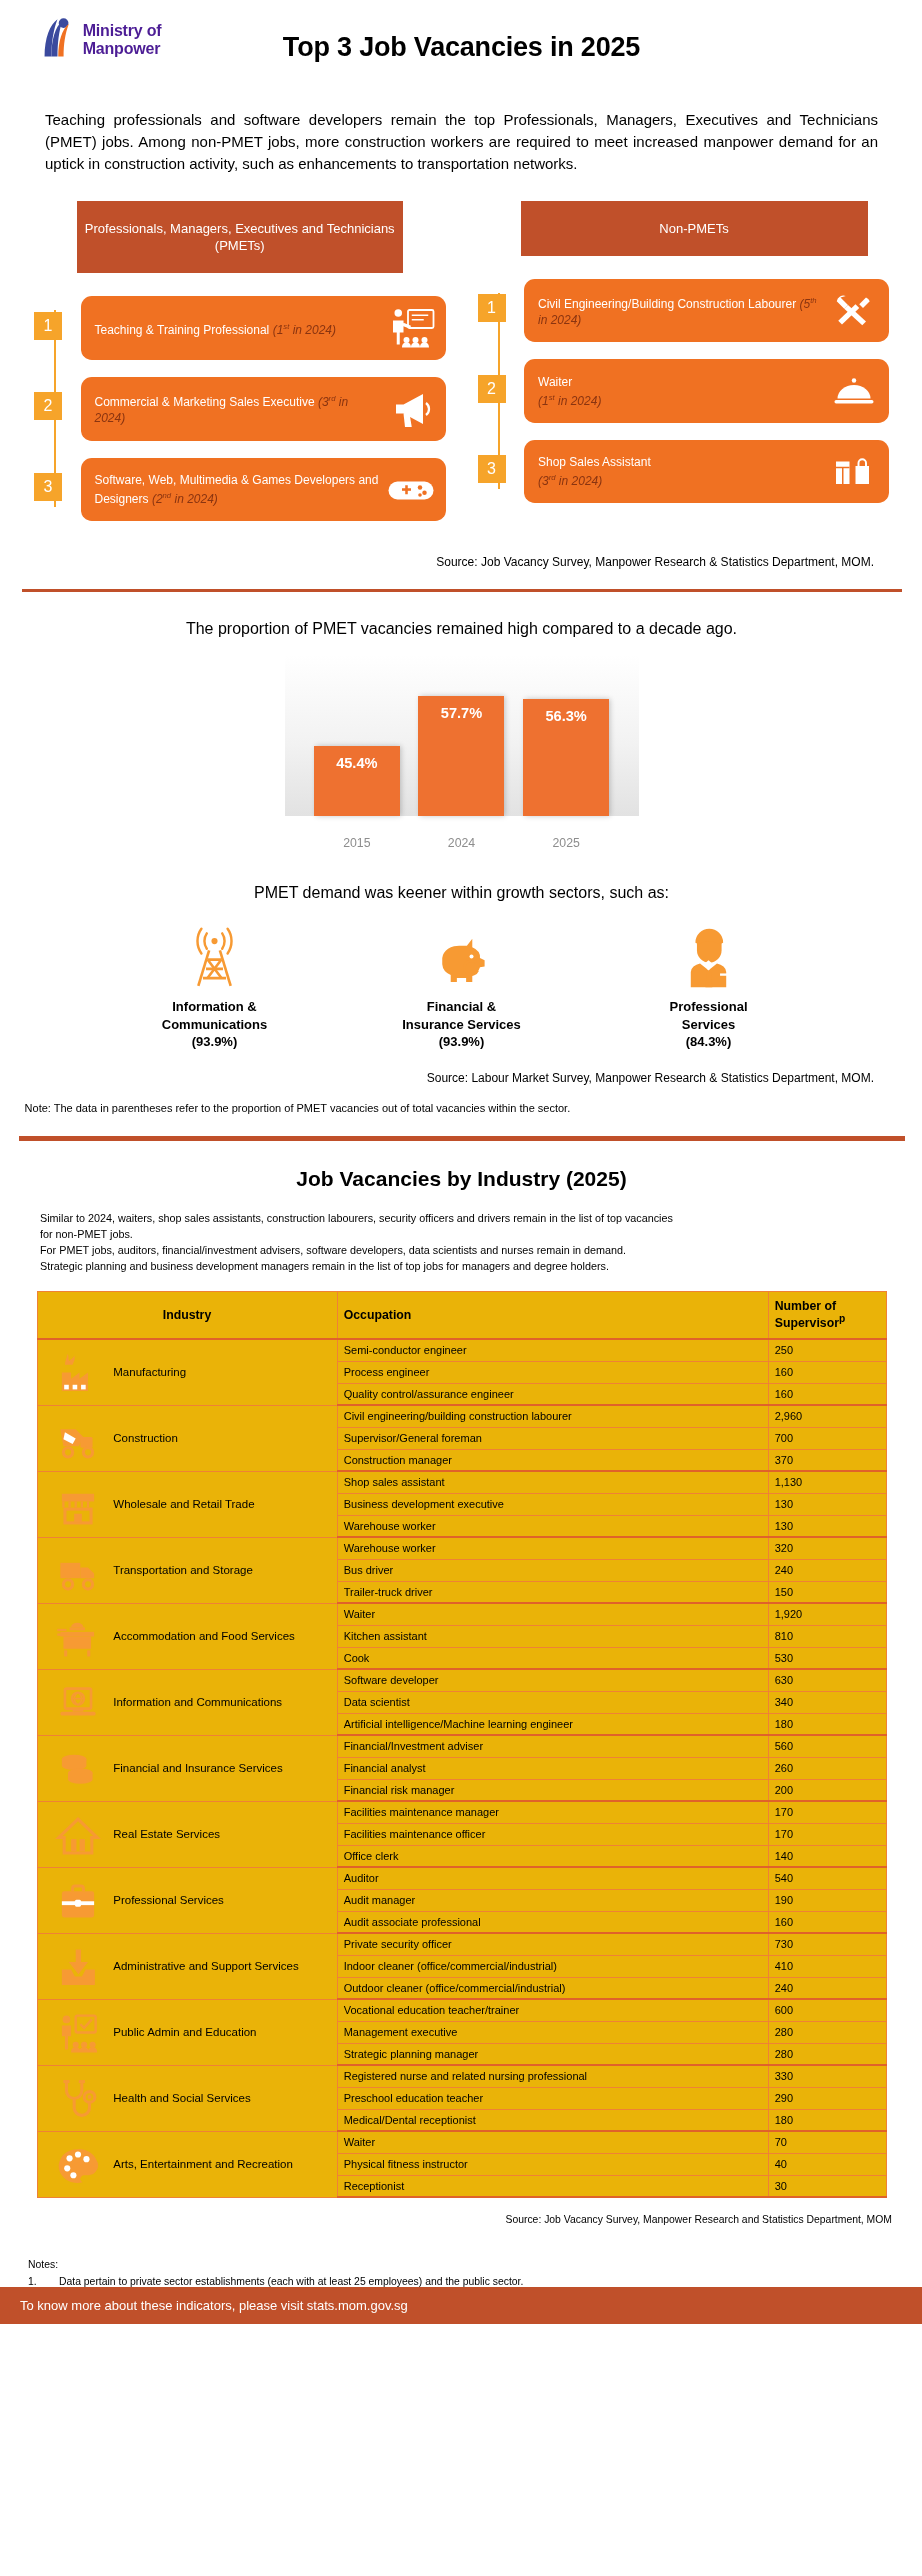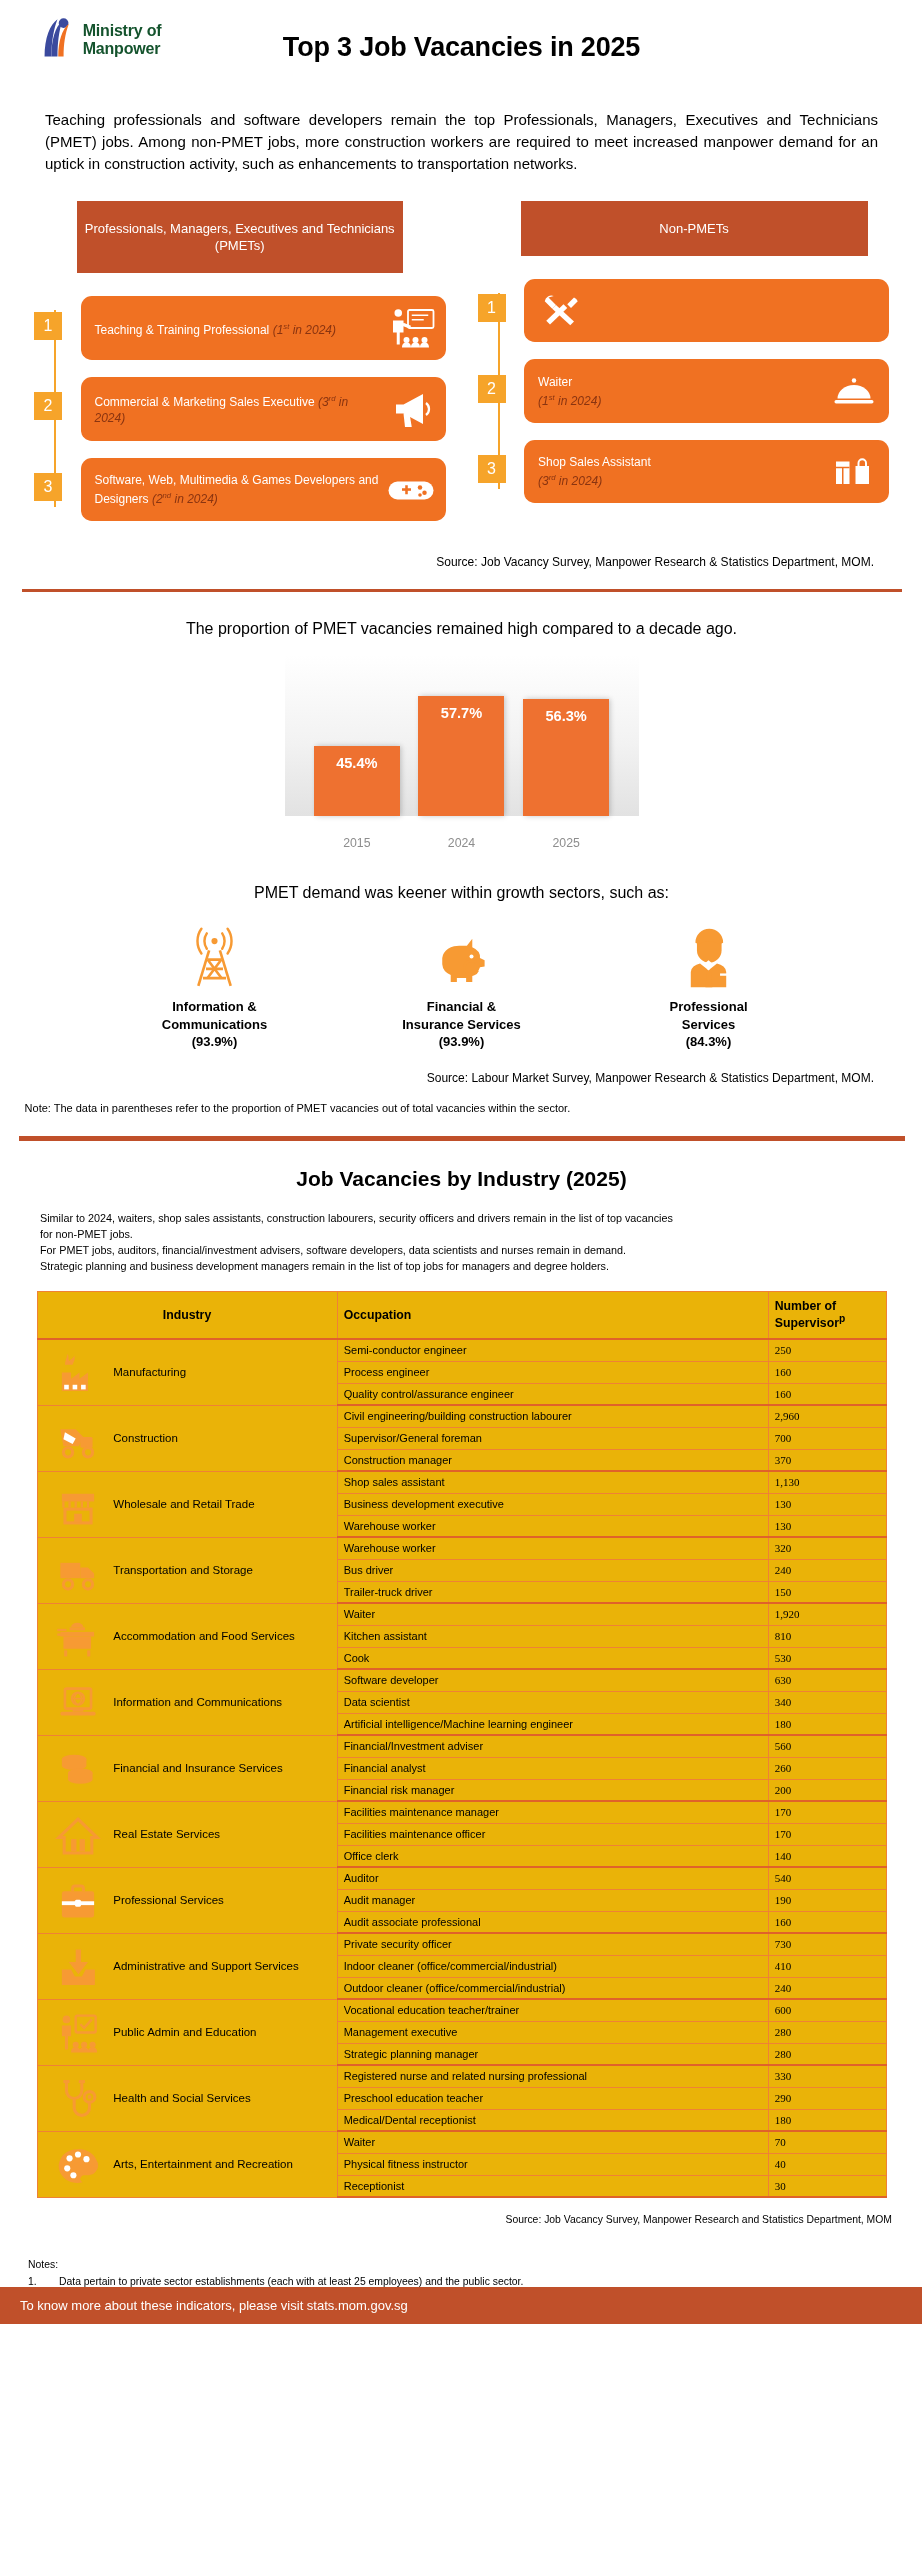--- a/index.html
+++ b/index.html
@@ -10,21 +10,21 @@
     color: #000;
     position: relative;
     overflow: hidden;
   }
   .page { width: 923px; position: relative; }
 
   
   .header { position: relative; height: 92px; }
   .logo { position: absolute; left: 40px; top: 17px; display: flex; align-items: center; gap: 7.7px; }
   .logo-mark { width: 35px; height: 45px; }
-  .logo-text { color: #14532d; font-weight: bold; font-size: 16px; line-height: 17.7px; letter-spacing: -0.2px; }
+  .logo-text { color: #4c1d95; font-weight: bold; font-size: 16px; line-height: 17.7px; letter-spacing: -0.2px; }
   .main-title {
     text-align: center; font-size: 27px; font-weight: bold;
     padding-top: 32px; letter-spacing: -0.2px;
   }
 
   
   .intro {
     margin: 17px 45px 0 45px;
     font-size: 15px; line-height: 22px;
     text-align: justify;
@@ -119,21 +119,21 @@
     font-size: 12.3px; font-weight: bold; padding: 7.7px 6.2px;
   }
   th.c-ind { width: 300px; text-align: center; }
   th.c-occ { width: 431px; text-align: left; }
   th.c-num { width: 118px; text-align: left; }
   td.ind {
     border-right: 2.3px solid #e0622a;
     border-top: 2.3px solid #e0622a;
     border-bottom: 2.3px solid #e0622a;
   }
-  td.num { border-left: 1.5px solid #e0622a; font-family: Liberation Serif, serif; }
+  td.num { border-left: 1.5px solid #e0622a; }
   .indcell { display: flex; align-items: center; gap: 10.8px; padding-left: 10.8px; text-align: right; }
   .indcell .ic { flex: 0 0 48px; height: 43px; }
   .indcell .ic svg { width: 48px; height: 43px; display: block; }
   .indcell .nm { font-size: 11.5px; line-height: 16px; }
   tr.grp-first td.occ, tr.grp-first td.num { border-top: 2.3px solid #e0622a; }
   tr.grp-last  td.occ, tr.grp-last  td.num { border-bottom: 2.3px solid #e0622a; }
   td.occ { height: 22px; }
 
   .src3 { text-align: right; font-size: 10.4px; margin: 14px 31px 0 0; }
   .notes { margin: 31px 0 0 28px; font-size: 10.4px; line-height: 17px; }
@@ -243,20 +243,24 @@
     </div>
 
     <div class="col">
       <div class="cat-head" style="padding:18.5px 4.6px;">Non-PMETs</div>
       <div class="rows">
         <div class="connector"></div>
 
         <div class="rankrow">
           <div class="rank">1</div>
           <div class="card">
+            <div class="card-label">
+              <span>Civil Engineering/Building Construction Labourer</span>
+              <em>(<span>5</span><sup>th</sup><span> in 2024)</span></em>
+            </div>
             <span class="card-icon">
               <svg viewBox="0 0 64 56">
                   <path d="M14 10 l10 10 -5 5 -10-10 a9 9 0 0 1 12-7 Z" fill="#fff"></path>
                   <path d="M19 25 l24 22 5-5 -24-22 Z" fill="#fff"></path>
                   <path d="M48 10 l-9 9 5 5 9-9 a9 9 0 0 0-5-5 Z" fill="#fff"></path>
                   <path d="M39 24 l-23 22 -5-5 23-22 Z" fill="#fff"></path>
                 </svg>
             </span>
           </div>
         </div>

